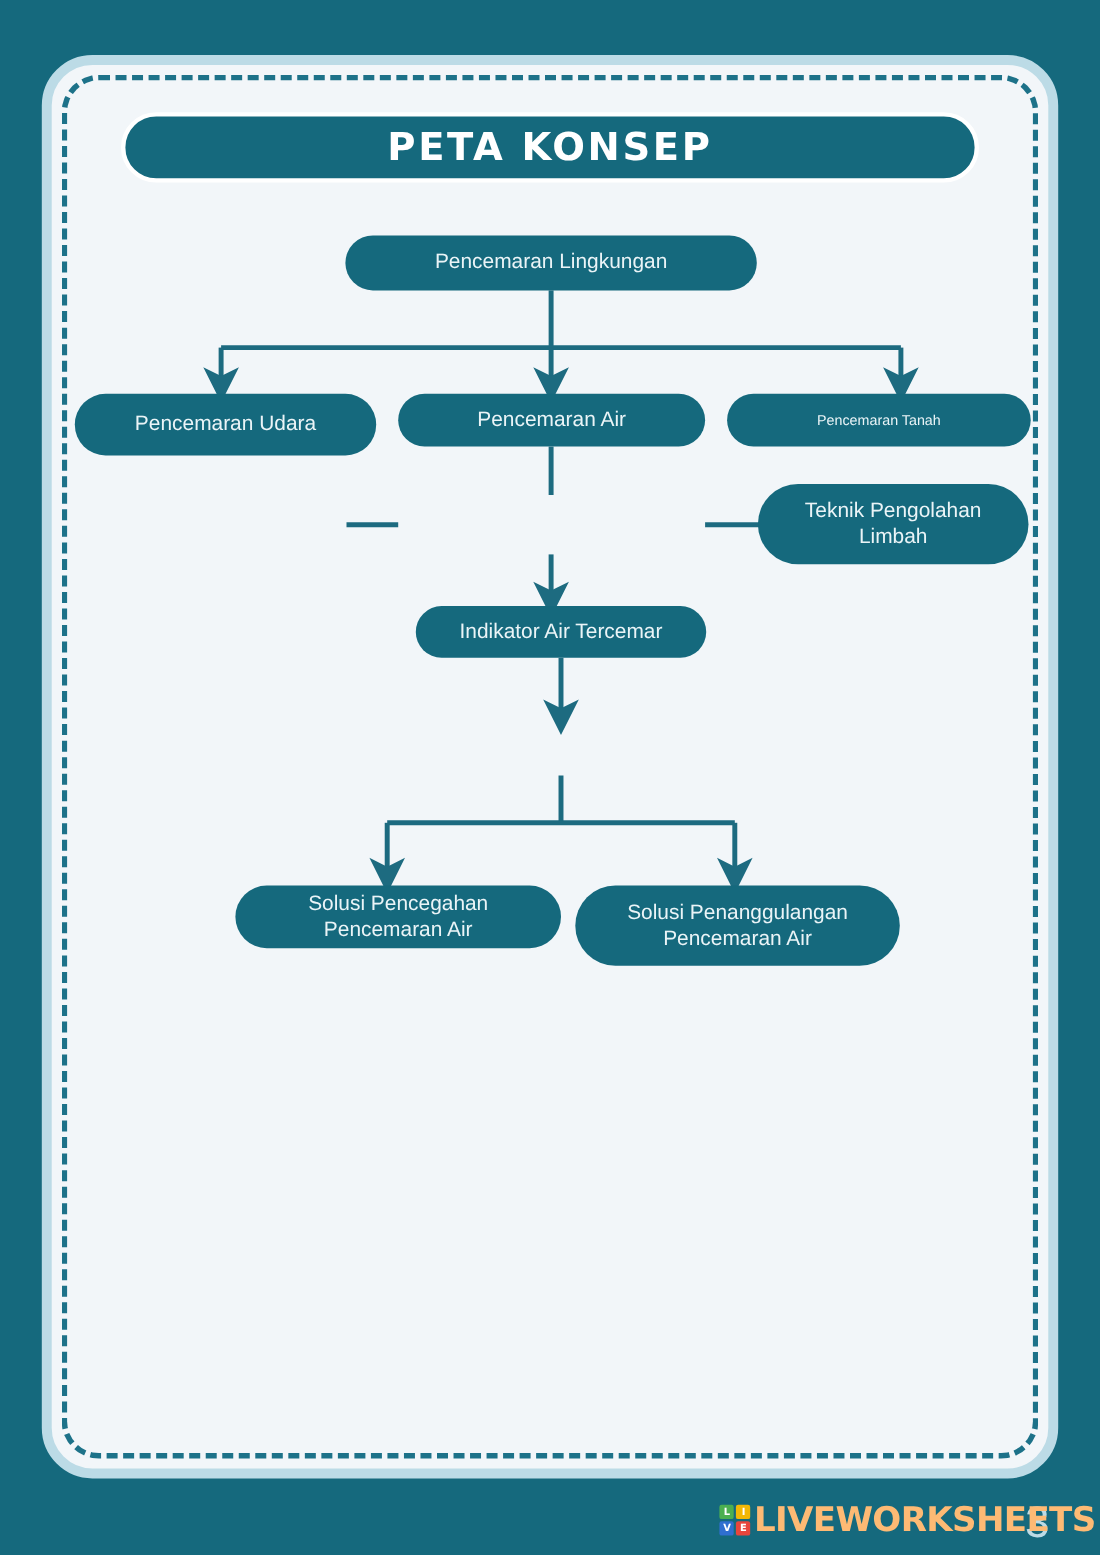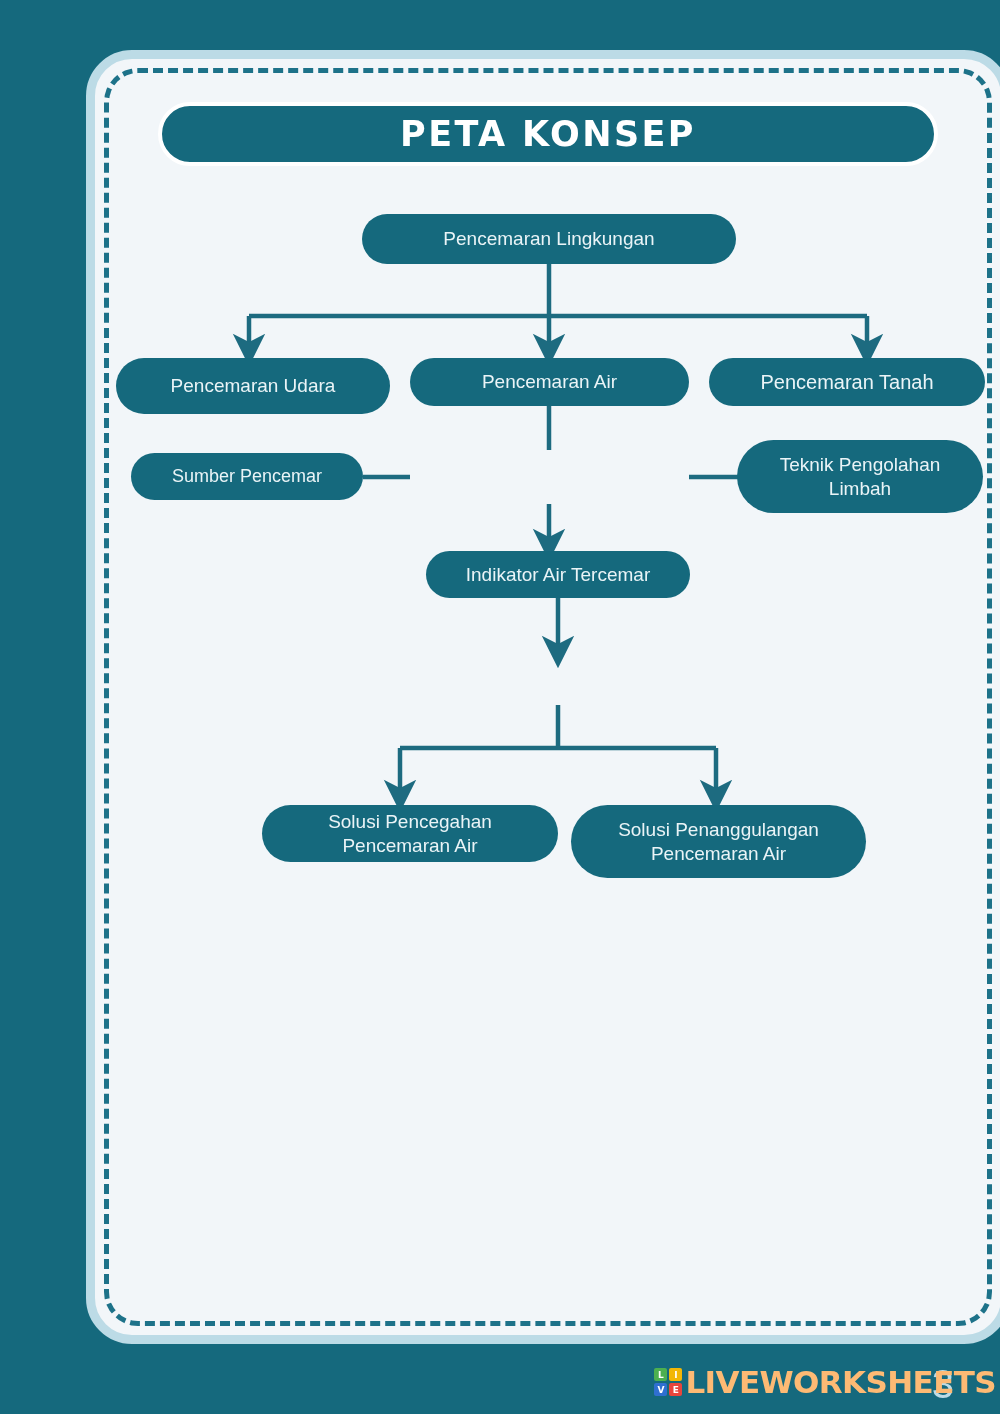--- a/index.html
+++ b/index.html
@@ -13,21 +13,20 @@
     position: relative;
     overflow: hidden;
     font-family: "Liberation Sans", sans-serif;
   }
 
   
   #page {
     position: absolute;
     inset: 0;
     background: #15697d;
-    margin-left: 48px;
   }
 
   #card-outer {
     position: absolute;
     left: 38px;
     top: 50px;
     width: 924px;
     height: 1294px;
     background: #f2f6f9;
     border: 9px solid #bcdbe6;
@@ -200,27 +199,24 @@
     </div>
 
     <div class="node" style="left:68px; top:358px; width:274px; height:56px; font-size:19px;">
       <span class="node-label">Pencemaran Udara</span>
     </div>
 
     <div class="node" style="left:362px; top:358px; width:279px; height:48px; font-size:19px;">
       <span class="node-label">Pencemaran Air</span>
     </div>
 
-    <div class="node" style="left:661px; top:358px; width:276px; height:48px; font-size:20px;">
+    <div class="node" style="left:661px; top:358px; width:276px; height:48px; font-size:13px;">
       <span class="node-label">Pencemaran Tanah</span>
     </div>
 
-    <div class="node" style="left:83px; top:453px; width:232px; height:47px; font-size:18px;">
-      <span class="node-label">Sumber Pencemar</span>
-    </div>
 
 
     <div class="node" style="left:378px; top:551px; width:264px; height:47px; font-size:19px;">
       <span class="node-label">Indikator Air Tercemar</span>
     </div>
 
     <div class="node" style="left:689px; top:440px; width:246px; height:73px; font-size:19px;">
       <span class="node-label">Teknik Pengolahan
 Limbah</span>
     </div>

